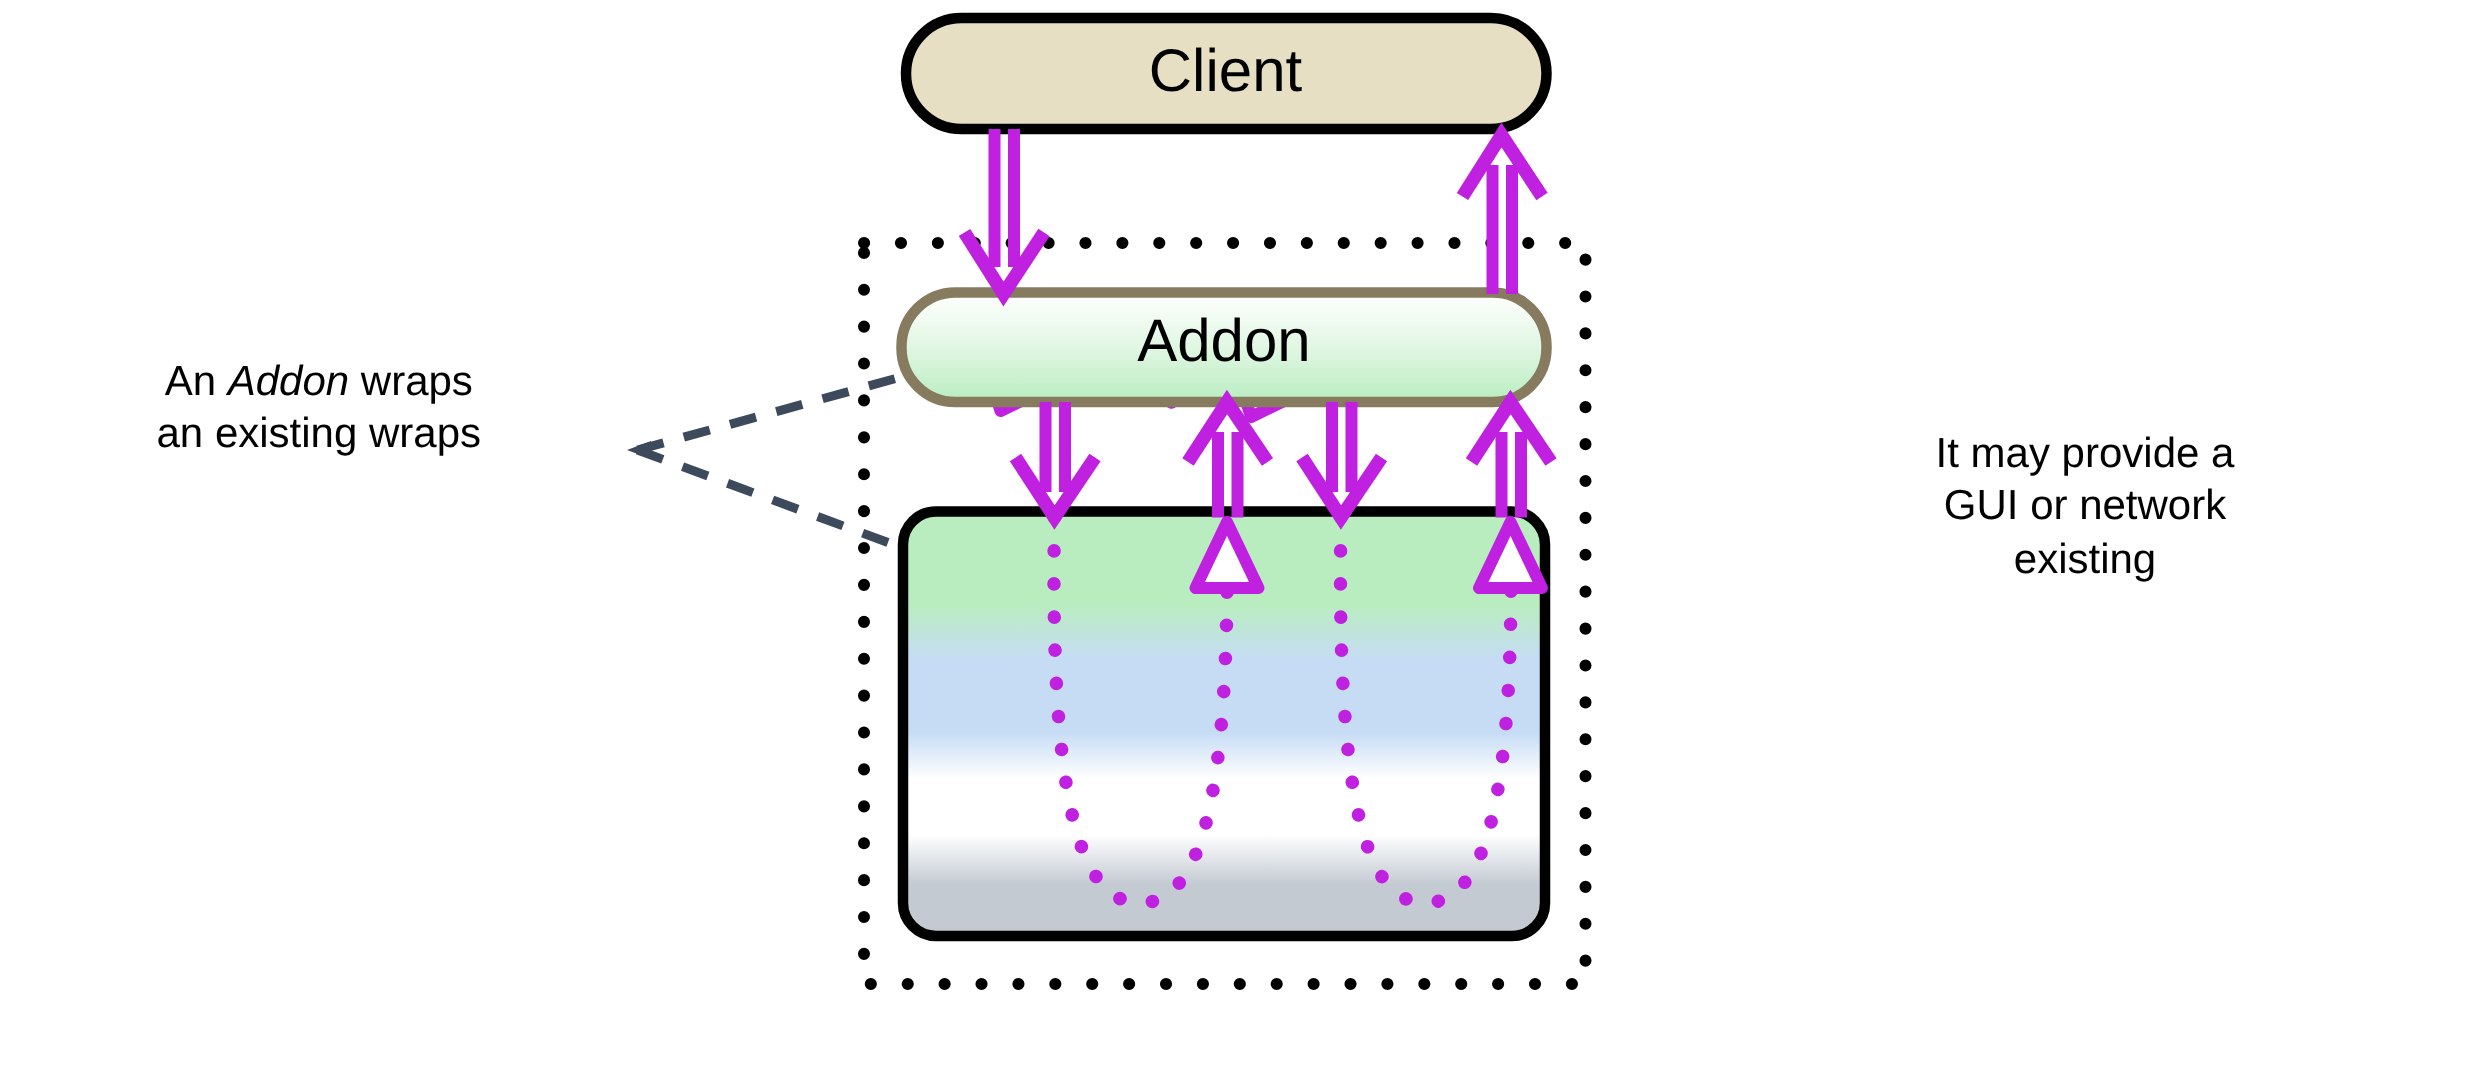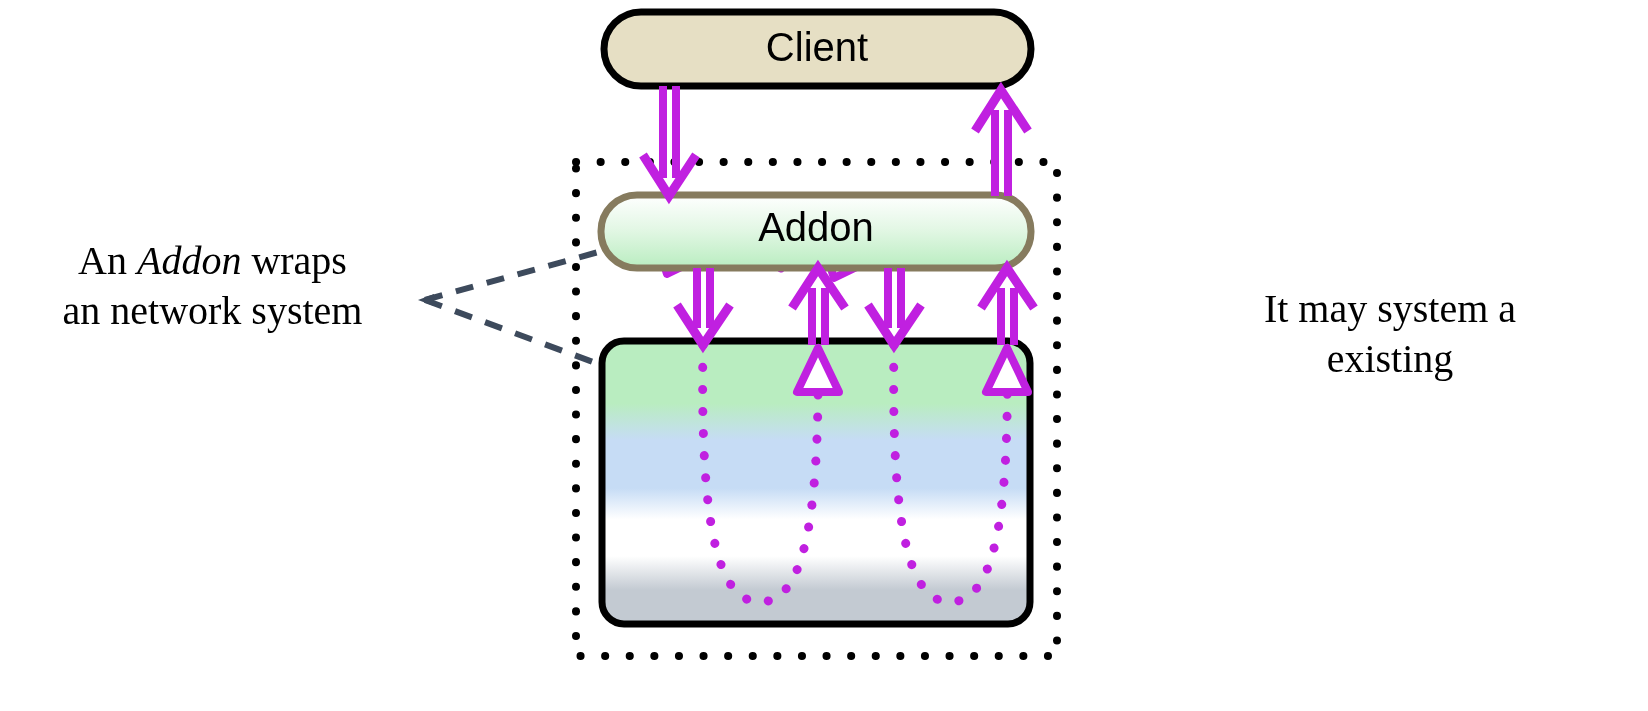--- a/index.html
+++ b/index.html
@@ -28,22 +28,22 @@
   }
   .node-label {
     font-family: "Liberation Sans", sans-serif;
     font-size: 40px;
     fill: #000000;
     text-anchor: middle;
     dominant-baseline: middle;
   }
   .caption {
     position: absolute;
-    font-family: Liberation Serif, serif;
-    font-size: 40px;
+    font-family: Liberation Sans, sans-serif;
+    font-size: 28px;
     line-height: 1.26;
     color: #000000;
     text-align: center;
     white-space: nowrap;
   }
   .caption em {
     font-style: italic;
   }
   #caption-left {
     left: 10px;
@@ -163,21 +163,22 @@
         <line x1="1001" y1="345" x2="1001" y2="288"></line>
         <line x1="1014" y1="345" x2="1014" y2="288"></line>
         <path d="M 981 308 L 1007 268 L 1034 308" stroke-width="9"></path>
       </g>
     </g>
 
   </svg>
 
   <div class="caption" id="caption-left">
     <div><span>An </span><em>Addon</em><span> wraps</span></div>
-    <div>an network system</div>
+    <div>an existing wraps</div>
   </div>
 
   <div class="caption" id="caption-right">
-    <div>It may system a</div>
+    <div>It may provide a</div>
+    <div>GUI or network</div>
     <div>existing</div>
   </div>
 
 </div>
 
 </body></html>

